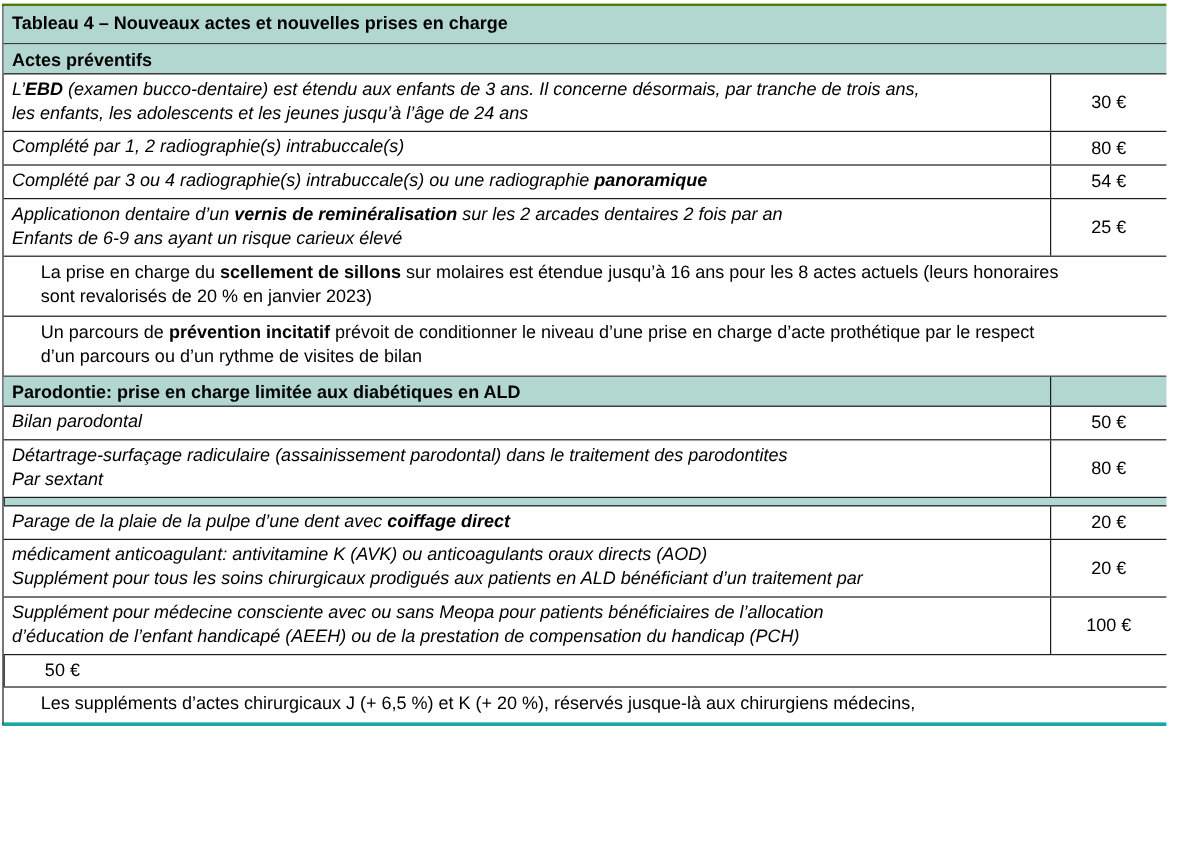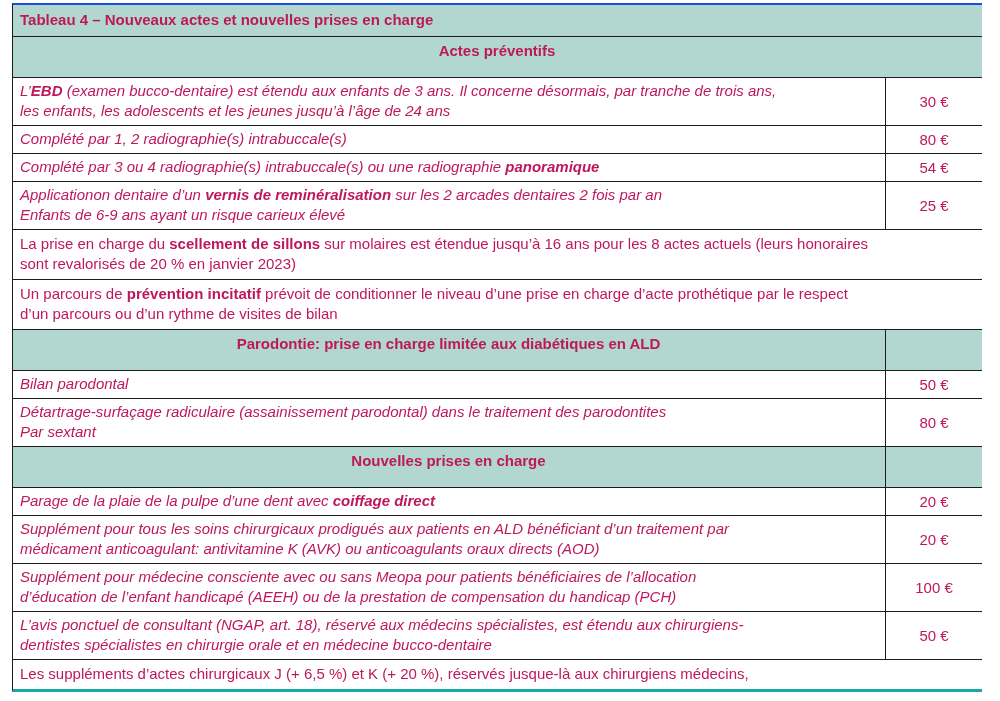--- a/index.html
+++ b/index.html
@@ -10,27 +10,27 @@
   }
   .page {
     position: relative;
     width: 1000px;
     height: 701px;
     background: #ffffff;
     overflow: hidden;
   }
   .pricing-table {
     position: absolute;
-    left: 12px;
+    left: 2px;
     top: 3px;
     width: 970px;
-    border-top: 2px solid #1d4ed8;
+    border-top: 2px solid #4d7c0f;
     border-left: 1px solid #1c1c1c;
     border-bottom: 3px solid var(--accent, #19a8a2);
-    color: #be185d;
+    color: #000000;
     font-size: 15px;
     line-height: 20px;
   }
   .row {
     display: flex;
     align-items: stretch;
     border-bottom: 1.5px solid #1c1c1c;
   }
   .row:last-child { border-bottom: none; }
   .cell.main {
@@ -51,26 +51,25 @@
     background: var(--teal, #b2d7d0);
   }
   .row.title .cell.main {
     font-weight: bold;
     padding-top: 5px;
     padding-bottom: 6px;
   }
   .row.section_full .cell.main,
   .row.section .cell.main {
     font-weight: bold;
-    text-align: center;
     padding-top: 4px;
-    padding-bottom: 16px;
+    padding-bottom: 0;
   }
   .row.item .cell.main { padding-top: 3px; padding-bottom: 4px; font-style: italic; }
-  .row.note .cell.main { padding-top: 4px; padding-bottom: 5px; }
+  .row.note .cell.main { padding-top: 4px; padding-bottom: 5px; margin-left: 24px; }
   .bold { font-weight: bold; }
   .line { white-space: normal; }
 </style>
 </head>
 <body>
 
 <div class="page">
   <div class="pricing-table">
       <div class="row title">
         <div class="cell main">
@@ -133,50 +132,43 @@
         <div class="cell price">50 €</div>
       </div>
       <div class="row item">
         <div class="cell main">
           <div class="line"><span>Détartrage-surfaçage radiculaire (assainissement parodontal) dans le traitement des parodontites</span></div>
           <div class="line"><span>Par sextant</span></div>
         </div>
         <div class="cell price">80 €</div>
       </div>
       <div class="row section">
-        <div class="cell main">
-          <div class="line"><span class="bold">Nouvelles prises en charge</span></div>
-        </div>
         <div class="cell price"></div>
       </div>
       <div class="row item">
         <div class="cell main">
           <div class="line"><span>Parage de la plaie de la pulpe d’une dent avec </span><span class="bold">coiffage direct</span></div>
         </div>
         <div class="cell price">20 €</div>
       </div>
       <div class="row item">
         <div class="cell main">
+          <div class="line"><span>médicament anticoagulant: antivitamine K (AVK) ou anticoagulants oraux directs (AOD)</span></div>
           <div class="line"><span>Supplément pour tous les soins chirurgicaux prodigués aux patients en ALD bénéficiant d’un traitement par</span></div>
-          <div class="line"><span>médicament anticoagulant: antivitamine K (AVK) ou anticoagulants oraux directs (AOD)</span></div>
         </div>
         <div class="cell price">20 €</div>
       </div>
       <div class="row item">
         <div class="cell main">
           <div class="line"><span>Supplément pour médecine consciente avec ou sans Meopa pour patients bénéficiaires de l’allocation</span></div>
           <div class="line"><span>d’éducation de l’enfant handicapé (AEEH) ou de la prestation de compensation du handicap (PCH)</span></div>
         </div>
         <div class="cell price">100 €</div>
       </div>
       <div class="row item">
-        <div class="cell main">
-          <div class="line"><span>L’avis ponctuel de consultant (NGAP, art. 18), réservé aux médecins spécialistes, est étendu aux chirurgiens-</span></div>
-          <div class="line"><span>dentistes spécialistes en chirurgie orale et en médecine bucco-dentaire</span></div>
-        </div>
         <div class="cell price">50 €</div>
       </div>
       <div class="row note">
         <div class="cell main">
           <div class="line"><span>Les suppléments d’actes chirurgicaux J (+ 6,5 %) et K (+ 20 %), réservés jusque-là aux chirurgiens médecins,</span></div>
         </div>
       </div>
     </div>
 </div>
 

